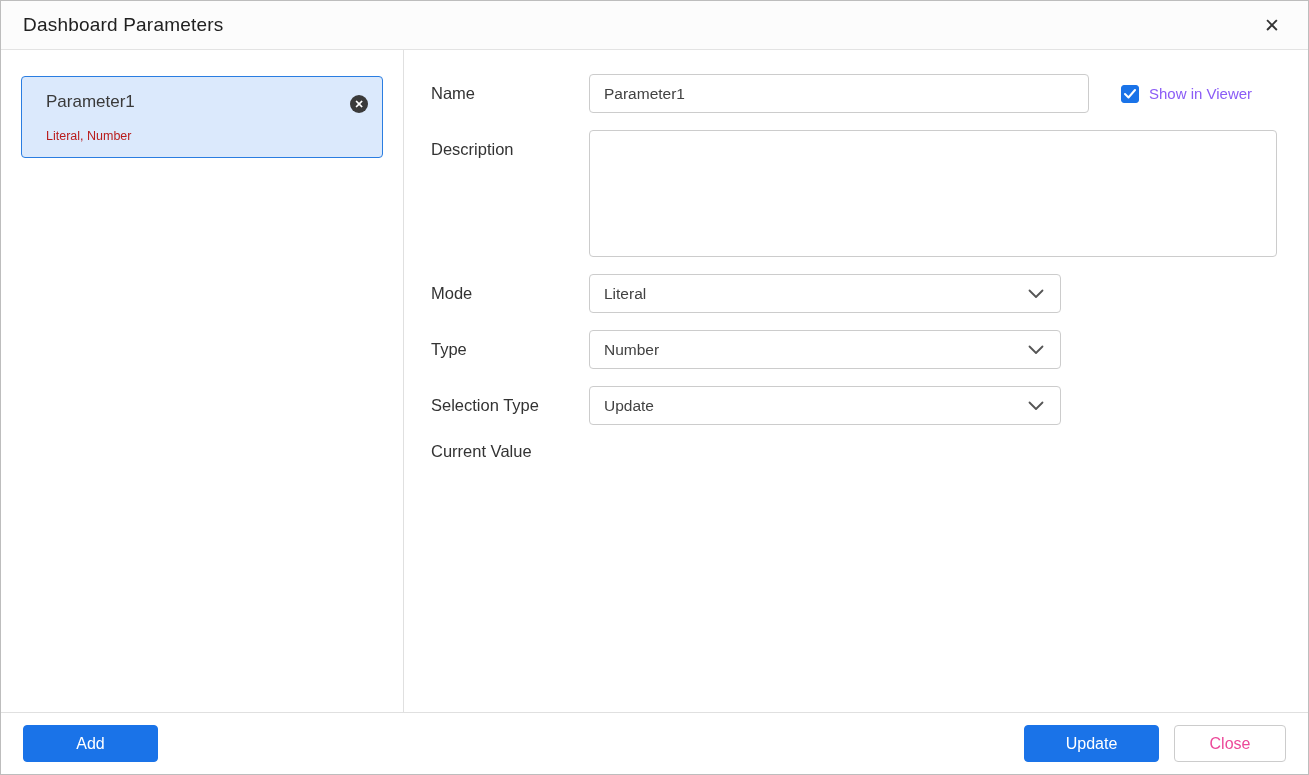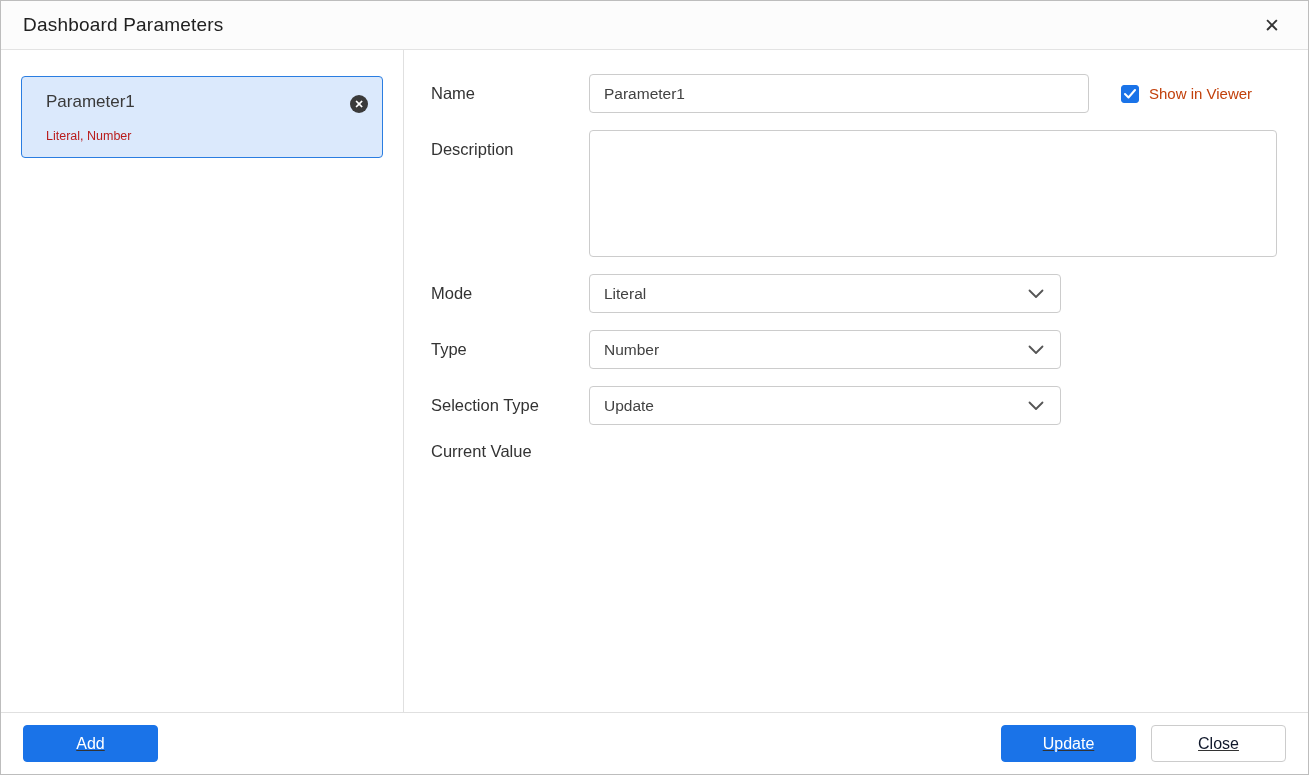--- a/index.html
+++ b/index.html
@@ -172,56 +172,55 @@
     cursor: pointer;
   }
   .checkbox.checked {
     background: var(--accent, #1a73e8);
     border-color: var(--accent, #1a73e8);
   }
   .checkbox svg { display: none; }
   .checkbox.checked svg { display: block; }
   .checkbox-label {
     font-size: 15px;
-    color: #c2410c;
+    color: #8b5cf6;
     cursor: pointer;
   }
   
   .dlg-footer {
     flex: 0 0 62px;
     height: 62px;
     border-top: 1px solid var(--divider);
     display: flex;
     align-items: center;
     justify-content: space-between;
     padding: 0 22px;
-    text-decoration: underline;
   }
   .footer-right { display: flex; gap: 15px; }
   .btn {
     height: 37px;
     border-radius: 4px;
     font-size: 16px;
     font-family: "Liberation Sans", sans-serif;
     cursor: pointer;
     display: inline-flex;
     align-items: center;
     justify-content: center;
   }
   .btn-primary {
     background: var(--accent, #1a73e8);
     color: #ffffff;
     border: 1px solid var(--accent, #1a73e8);
     width: 135px;
   }
   .btn-outline {
     background: #ffffff;
-    color: #0f172a;
-    border: 1px solid var(--border);
-    width: 135px;
+    color: #ec4899;
+    border: 1px solid var(--border);
+    width: 112px;
   }
 </style>
 </head>
 <body>
 
 <div class="dialog">
 
   <header class="dlg-header">
     <div class="dlg-title">Dashboard Parameters</div>
     <span class="close-x">✕</span>

